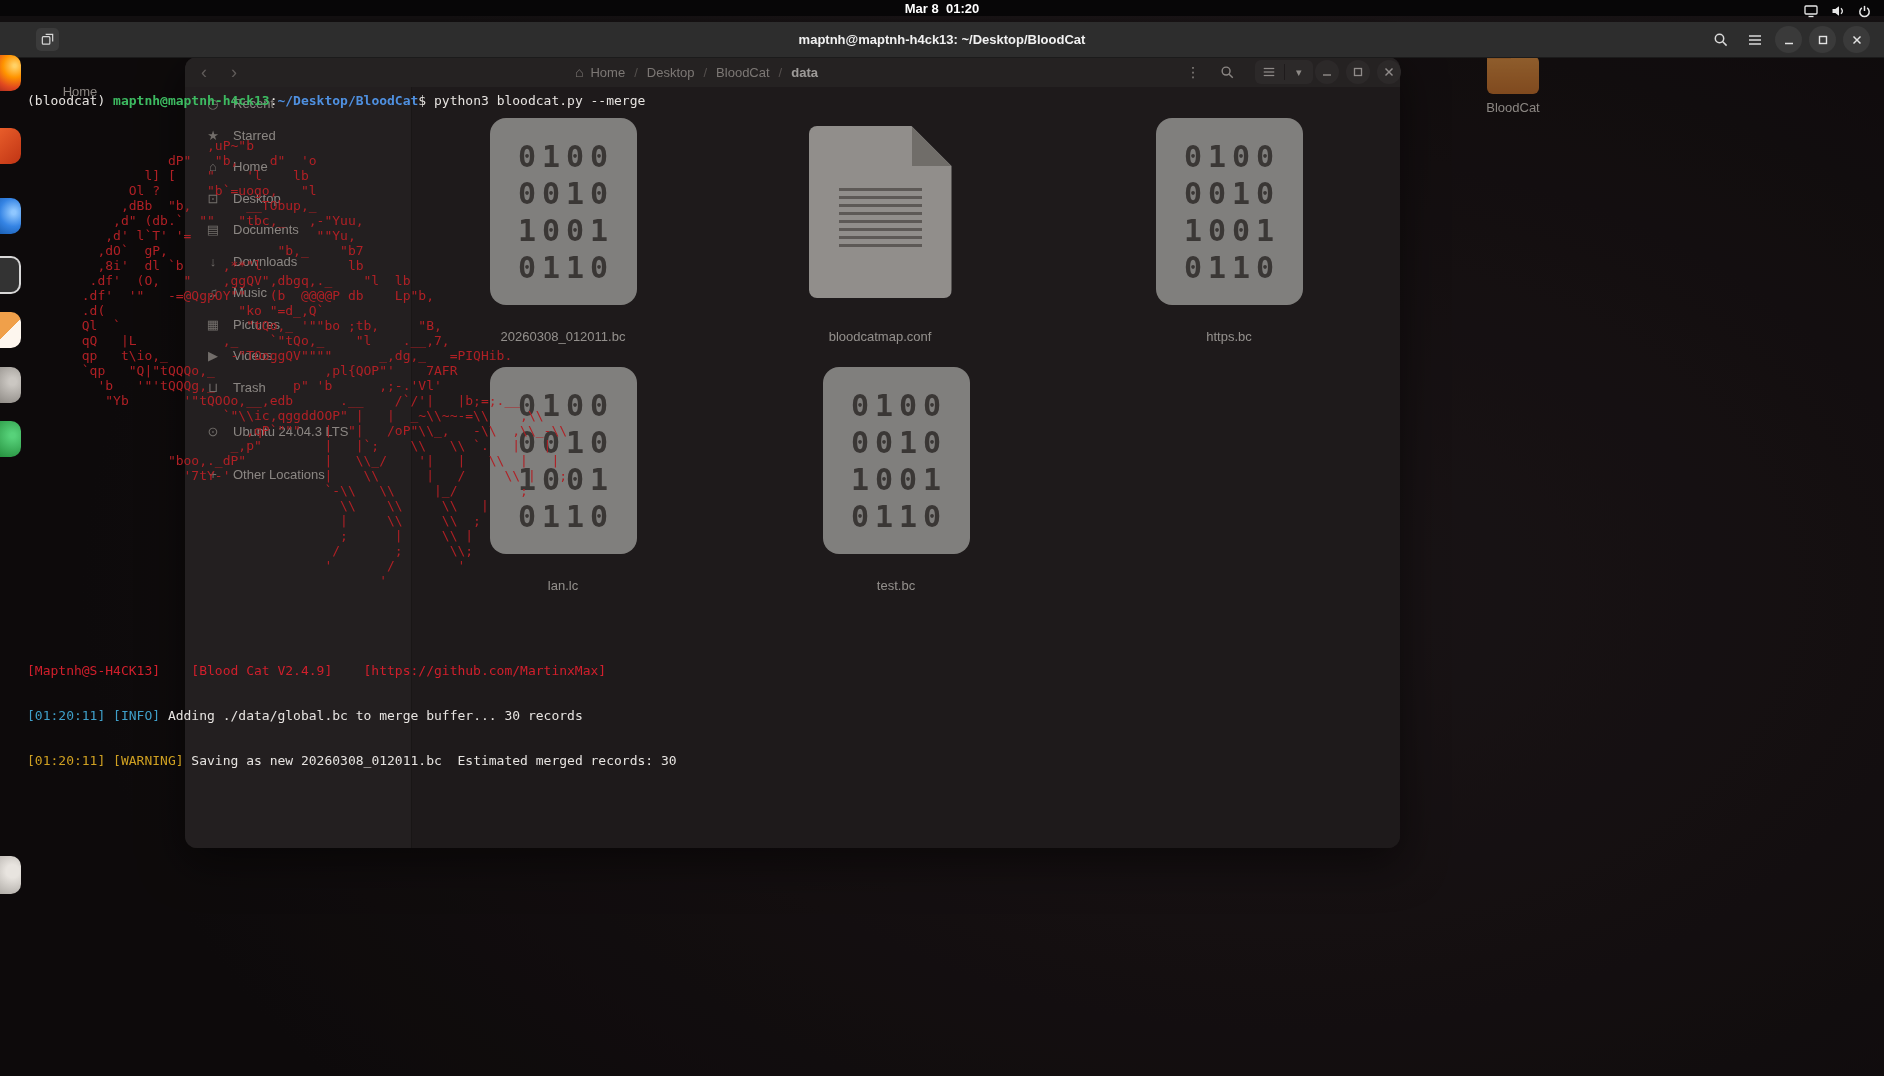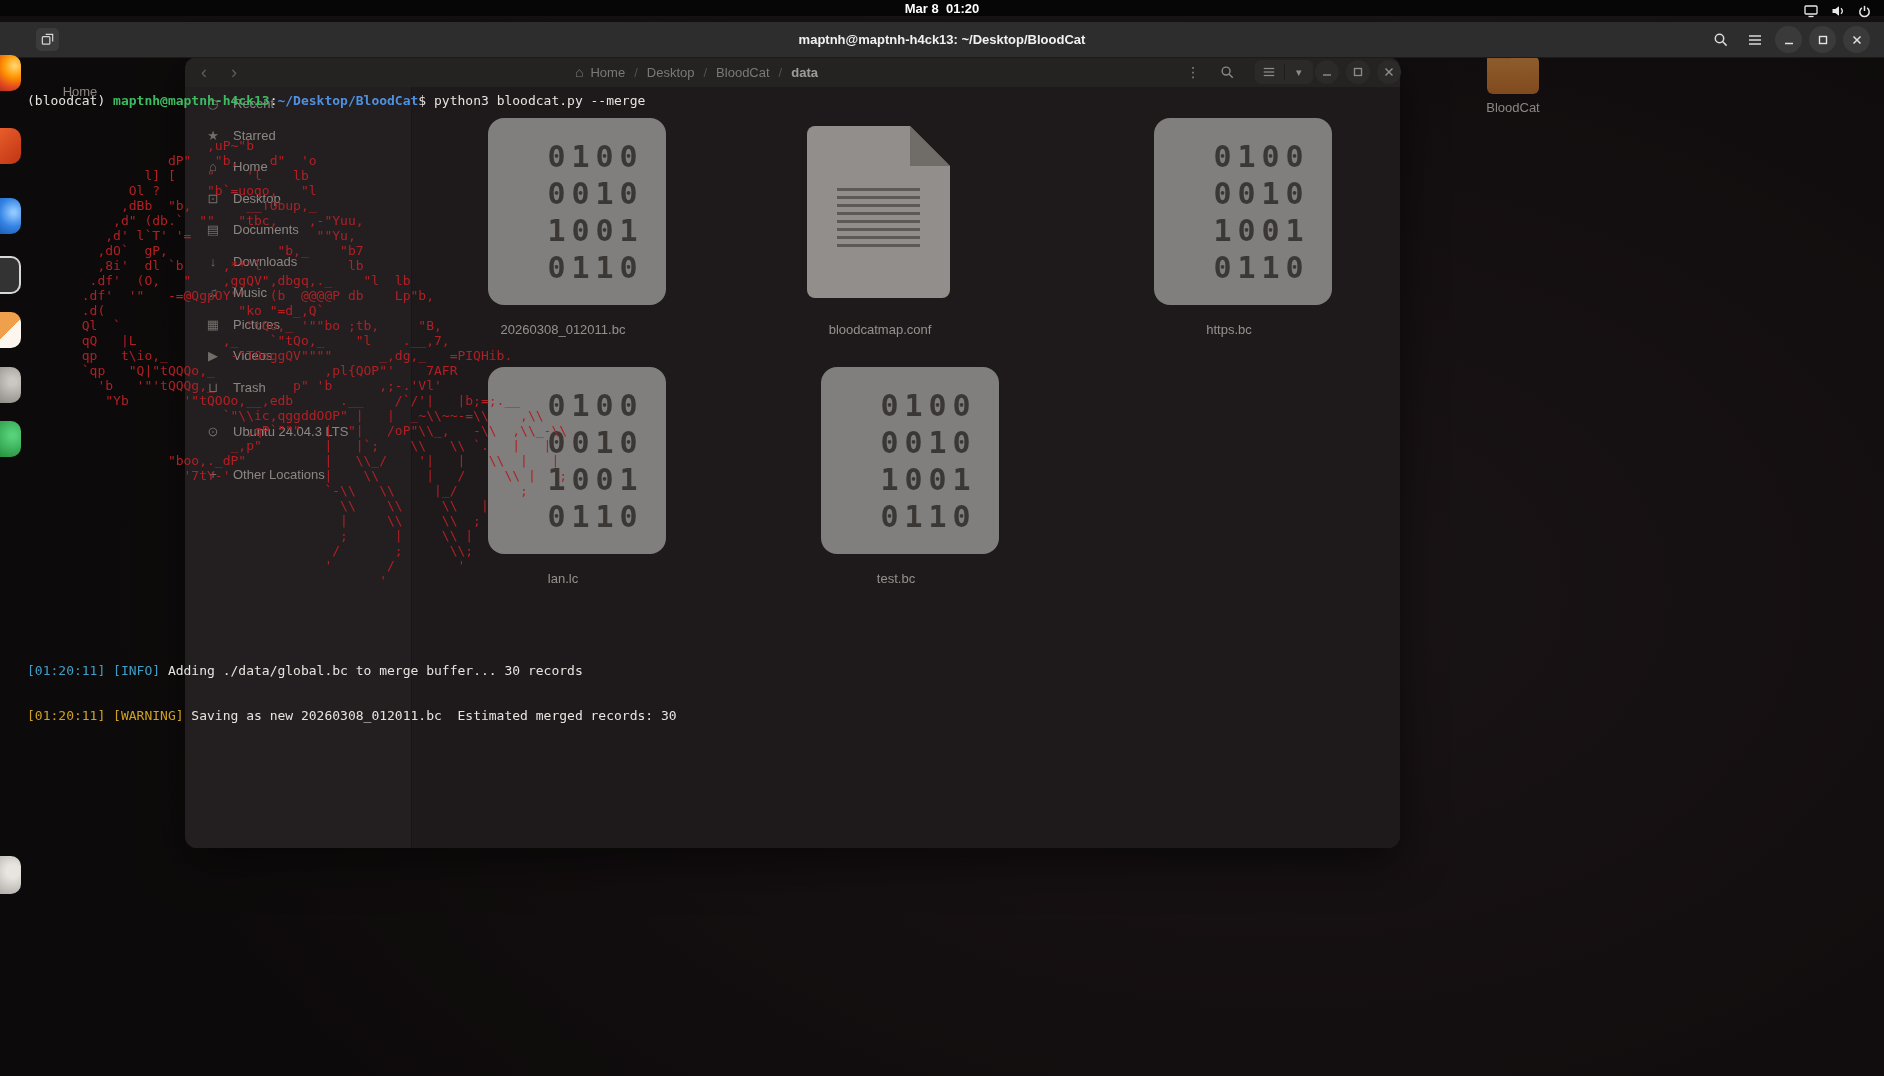--- a/index.html
+++ b/index.html
@@ -45,31 +45,31 @@
   .fw-ctl{position:absolute;top:3px;width:24px;height:24px;border-radius:50%;background:#413d3e;
     display:flex;align-items:center;justify-content:center;}
   .fw-sidebar{position:absolute;left:0;top:30px;width:227px;bottom:0;background:#322e2f;
     border-right:1px solid #232021;border-radius:0 0 0 12px;padding-top:1px;box-sizing:border-box;}
   .sb-row{height:31.5px;display:flex;align-items:center;padding-left:20px;gap:12px;color:#cfc9c4;font-size:13px;}
   .sb-row .sb-ico{width:16px;text-align:center;color:#aaa5a0;font-size:13px;}
   .sb-gap1{margin-top:13px;}
   .sb-gap2{margin-top:11px;}
   .fw-content{position:absolute;left:227px;top:30px;right:0;bottom:0;background:#2b2728;border-radius:0 0 12px 0;}
   .file-cell{position:absolute;width:150px;text-align:center;}
-  .file-icon{width:147px;height:187px;margin:0 auto;position:relative;padding-left:31px;}
+  .file-icon{width:147px;height:187px;margin:0 auto;position:relative;}
   .binary-ic{background:#c0bfbc;border-radius:16px;display:flex;align-items:center;justify-content:center;}
   .digits{font-family:"DejaVu Sans Mono","Liberation Mono",monospace;font-weight:700;font-size:30px;
     line-height:37px;letter-spacing:6px;color:#555250;white-space:pre;text-align:center;margin-left:6px;}
   .page-ic{position:absolute;left:2px;top:8px;width:143px;height:172px;background:#d9d6d2;border-radius:8px;
     clip-path:polygon(0 0, 103px 0, 143px 40px, 143px 172px, 0 172px);}
   .fold{position:absolute;right:0;top:0;width:40px;height:40px;background:#a8a49f;
     clip-path:polygon(0 0, 100% 100%, 0 100%);}
   .plines{position:absolute;left:30px;right:30px;top:62px;height:62px;
     background:repeating-linear-gradient(to bottom,#8a8681 0 3px, transparent 3px 8px);}
-  .file-label{margin-top:17px;font-size:13px;color:#dcd8d3;}
+  .file-label{margin-top:24px;font-size:13px;color:#dcd8d3;}
 
   
   .desk{z-index:5;text-align:center;}
   .desk-label{font-size:13px;color:#cfc9c3;}
   .folder{width:52px;height:38px;margin:0 auto;position:relative;border-radius:4px 6px 6px 6px;
     background:linear-gradient(#d78d43,#bf6f2d);}
   .folder:before{content:"";position:absolute;top:-5px;left:0;width:24px;height:8px;background:#c87d38;
     border-radius:3px 3px 0 0;}
 
   
@@ -294,20 +294,21 @@
                   "boo,._dP"          |   \\_/    '|   |   \\  |   |
                     '7tY-'            |    \\      |   /     \\ |   ;
                                       `-\\   \\     |_/        ;
                                         \\    \\     \\   |
                                         |     \\     \\  ;
                                         ;      |     \\ |
                                        /       ;      \\;
                                       '       /        '
                                              '</pre>
       <div class="spacer"></div>
+      <div class="term-line banner">[Maptnh@S-H4CK13]    [Blood Cat V2.4.9]    [https://github.com/MartinxMax]</div>
       <div class="term-line log-info"><span class="tag">[01:20:11] [INFO]</span><span> Adding ./data/global.bc to merge buffer... 30 records</span></div>
       <div class="term-line log-warning"><span class="tag">[01:20:11] [WARNING]</span><span> Saving as new 20260308_012011.bc  Estimated merged records: 30</span></div>
     </div>
   </div>
 
   <div class="titlebar">
     <div class="tab-btn">
       <svg width="15" height="15" viewBox="0 0 16 16">
           <rect x="2.5" y="5" width="8" height="8" rx="1" fill="none" stroke="#d5d5d5" stroke-width="1.3"></rect>
           <path d="M6 2.5h7.5V10" fill="none" stroke="#d5d5d5" stroke-width="1.3"></path>

